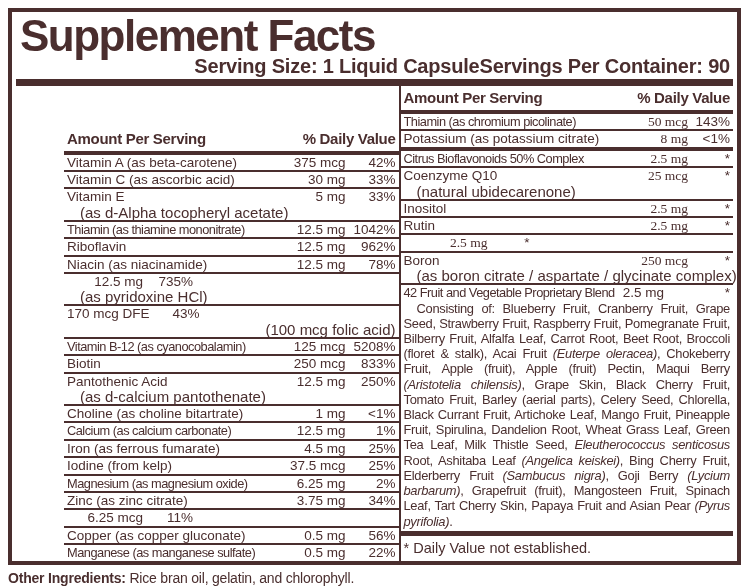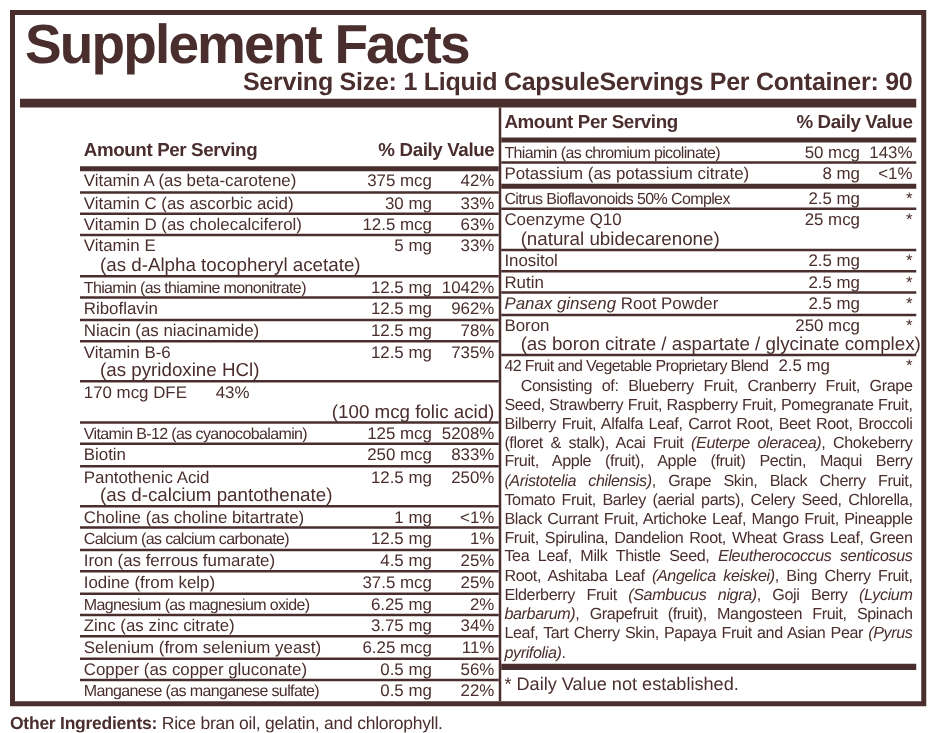--- a/index.html
+++ b/index.html
@@ -21,21 +21,21 @@
   .rows { }
   .row { padding:0 3px; }
   .sep-thin { border-top:2px solid var(--ink); }
   .sep-thick { border-top:4px solid var(--ink); }
   .rline { display:flex; align-items:baseline; font-size:13.5px; line-height:15.4px; }
   .rname { flex:1 1 auto; white-space:nowrap; overflow:hidden; }
   .rname i { font-style:italic; }
   .cond { font-size:12.8px; letter-spacing:-0.5px; }
   .ramt { white-space:nowrap; text-align:right; min-width:76px; }
   .rdv { white-space:nowrap; text-align:right; min-width:50px; }
-  .col-right .ramt { min-width:84px; }
+  .col-right .ramt { min-width:84px;font-family:Liberation Serif, serif; }
   .col-right .rdv { min-width:42px; }
   .rsub { font-size:15px; line-height:15px; padding-left:13px; white-space:nowrap; }
   .rsub.right { text-align:right; padding-left:0; }
   .blend { border-top:2px solid var(--ink); padding:0 3px; }
   .blend .rline { }
   .bname { white-space:nowrap; }
   .bamt { margin-left:8px; white-space:nowrap; }
   .blend .rdv { margin-left:auto; min-width:0; }
   .blendp { margin:0; font-size:12.9px; line-height:15.2px; text-align:justify; text-indent:13px; letter-spacing:-0.3px; }
   .footnote { border-top:5px solid var(--ink); margin-top:2px; font-size:14.5px; line-height:20px; padding:2px 3px 3px 3px; }
@@ -70,27 +70,20 @@
             </div>
             <div class="row sep-thin">
               <div class="rline">
                 <span class="rname">Vitamin C (as ascorbic acid)</span>
                 <span class="ramt">30 mg</span>
                 <span class="rdv">33%</span>
               </div>
             </div>
             <div class="row sep-thin">
               <div class="rline">
-                <span class="rname">Vitamin D (as cholecalciferol)</span>
-                <span class="ramt">12.5 mcg</span>
-                <span class="rdv">63%</span>
-              </div>
-            </div>
-            <div class="row sep-thin">
-              <div class="rline">
                 <span class="rname">Vitamin E</span>
                 <span class="ramt">5 mg</span>
                 <span class="rdv">33%</span>
               </div>
               <div class="rsub">(as d-Alpha tocopheryl acetate)</div>
             </div>
             <div class="row sep-thin">
               <div class="rline">
                 <span class="rname cond">Thiamin (as thiamine mononitrate)</span>
                 <span class="ramt">12.5 mg</span>
@@ -106,21 +99,20 @@
             </div>
             <div class="row sep-thin">
               <div class="rline">
                 <span class="rname">Niacin (as niacinamide)</span>
                 <span class="ramt">12.5 mg</span>
                 <span class="rdv">78%</span>
               </div>
             </div>
             <div class="row sep-thin">
               <div class="rline">
-                <span class="rname">Vitamin B-6</span>
                 <span class="ramt">12.5 mg</span>
                 <span class="rdv">735%</span>
               </div>
               <div class="rsub">(as pyridoxine HCl)</div>
             </div>
             <div class="row sep-thin">
               <div class="rline">
                 <span class="ramt">170 mcg DFE</span>
                 <span class="rdv">43%</span>
               </div>
@@ -185,21 +177,20 @@
             </div>
             <div class="row sep-thin">
               <div class="rline">
                 <span class="rname">Zinc (as zinc citrate)</span>
                 <span class="ramt">3.75 mg</span>
                 <span class="rdv">34%</span>
               </div>
             </div>
             <div class="row sep-thin">
               <div class="rline">
-                <span class="rname">Selenium (from selenium yeast)</span>
                 <span class="ramt">6.25 mcg</span>
                 <span class="rdv">11%</span>
               </div>
             </div>
             <div class="row sep-thin">
               <div class="rline">
                 <span class="rname">Copper (as copper gluconate)</span>
                 <span class="ramt">0.5 mg</span>
                 <span class="rdv">56%</span>
               </div>
@@ -257,21 +248,20 @@
             </div>
             <div class="row sep-thin">
               <div class="rline">
                 <span class="rname">Rutin</span>
                 <span class="ramt">2.5 mg</span>
                 <span class="rdv">*</span>
               </div>
             </div>
             <div class="row sep-thin">
               <div class="rline">
-                <span class="rname"><i>Panax ginseng</i> Root Powder</span>
                 <span class="ramt">2.5 mg</span>
                 <span class="rdv">*</span>
               </div>
             </div>
             <div class="row sep-thin">
               <div class="rline">
                 <span class="rname">Boron</span>
                 <span class="ramt">250 mcg</span>
                 <span class="rdv">*</span>
               </div>

